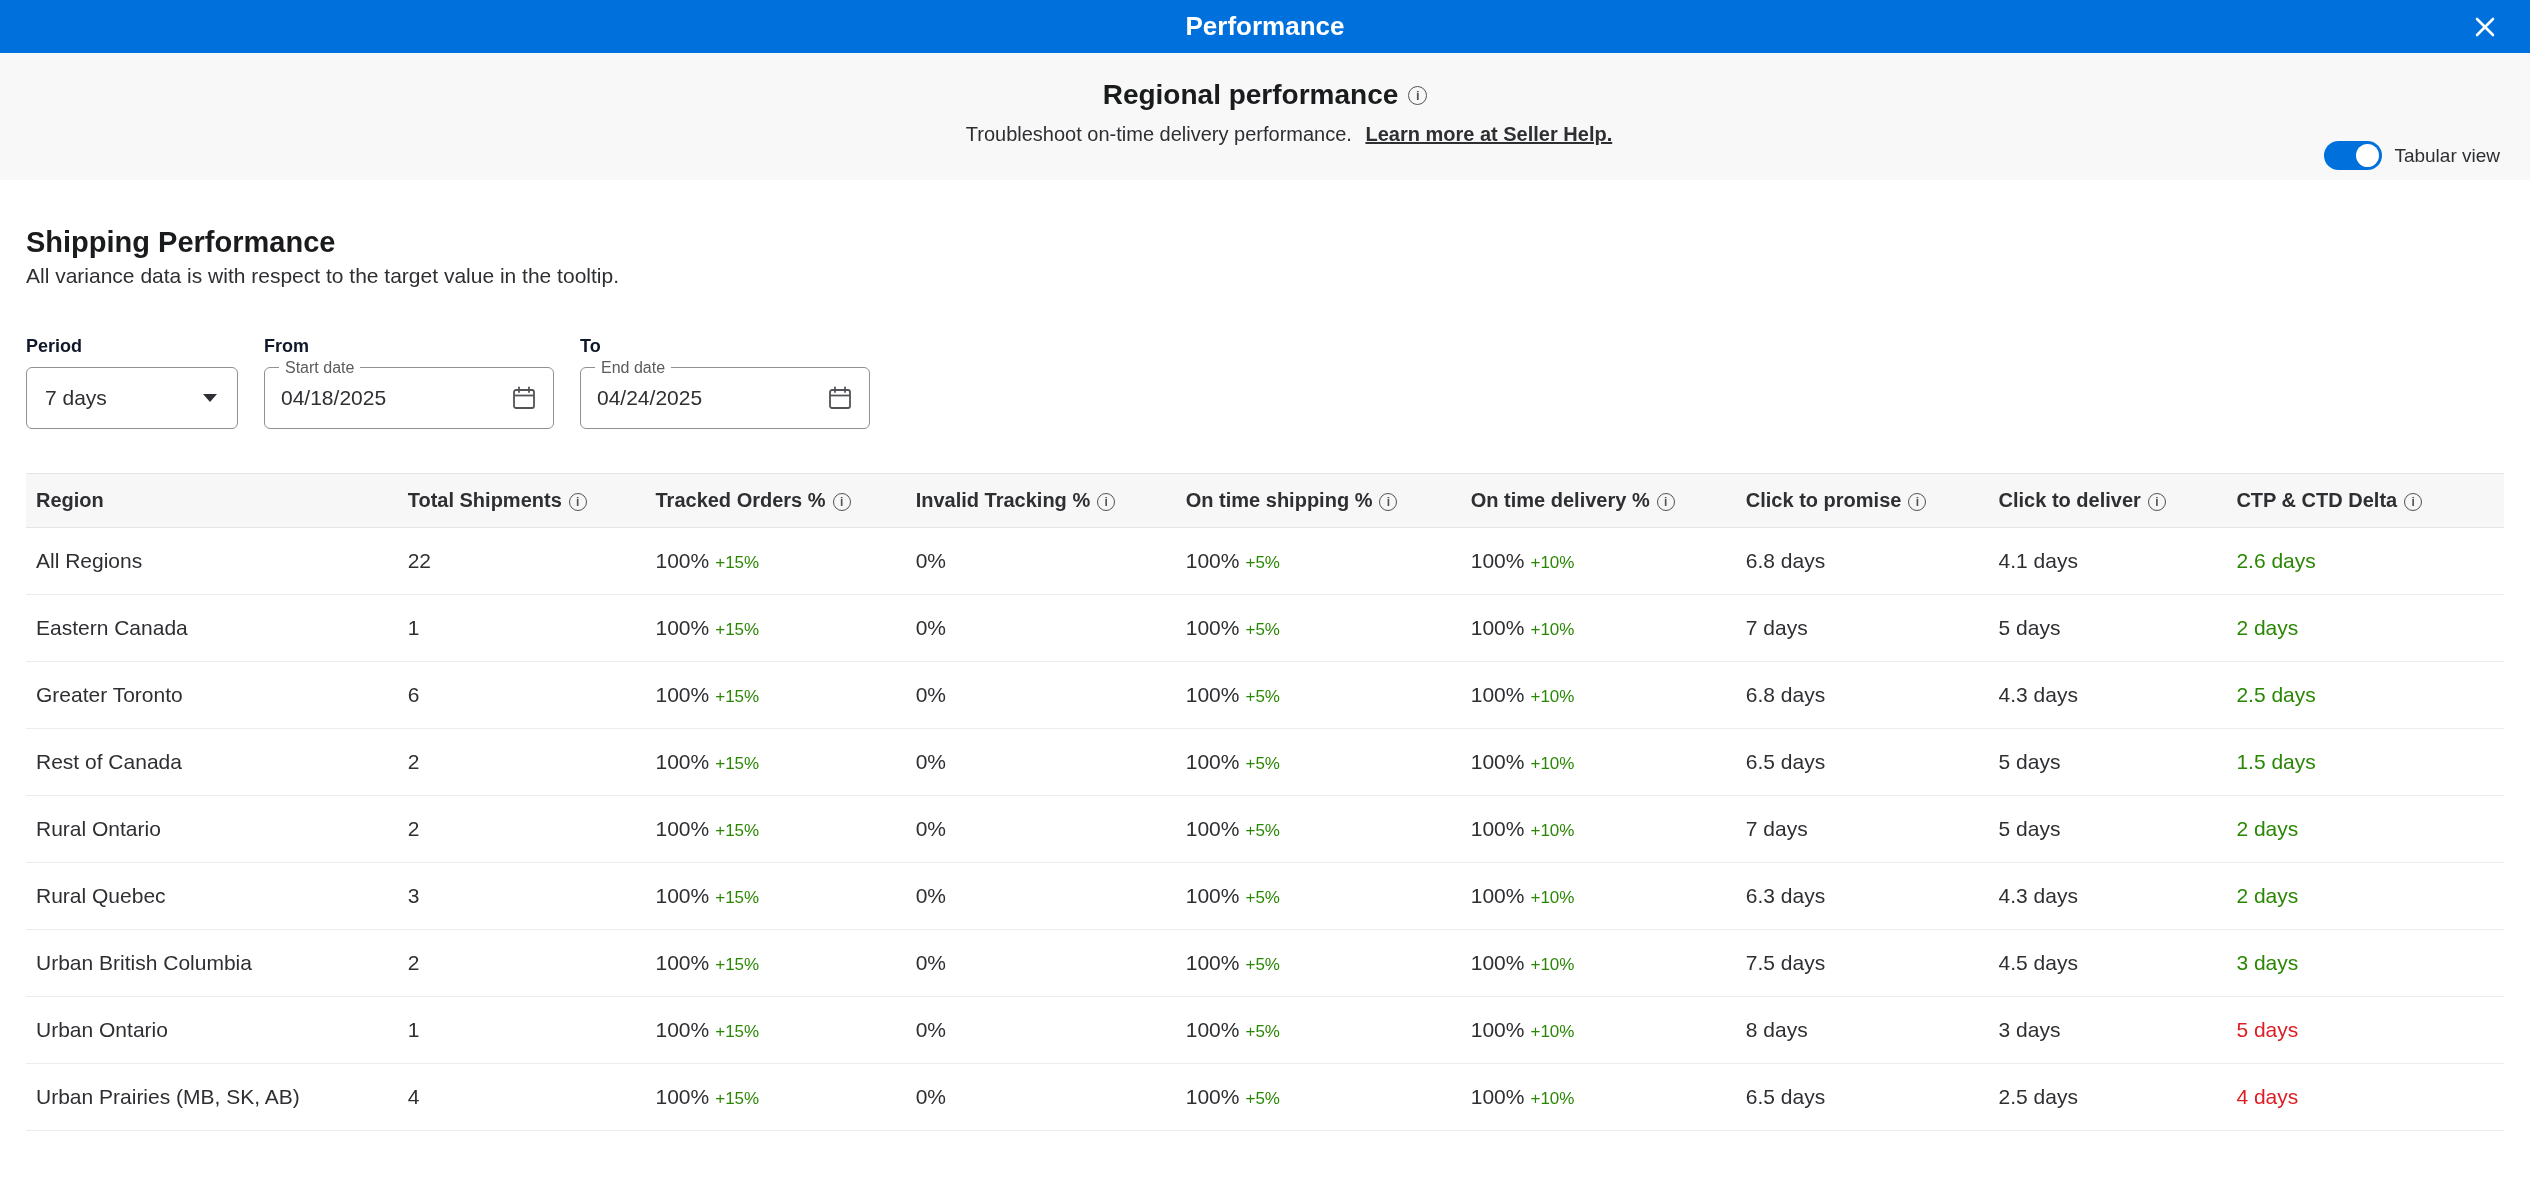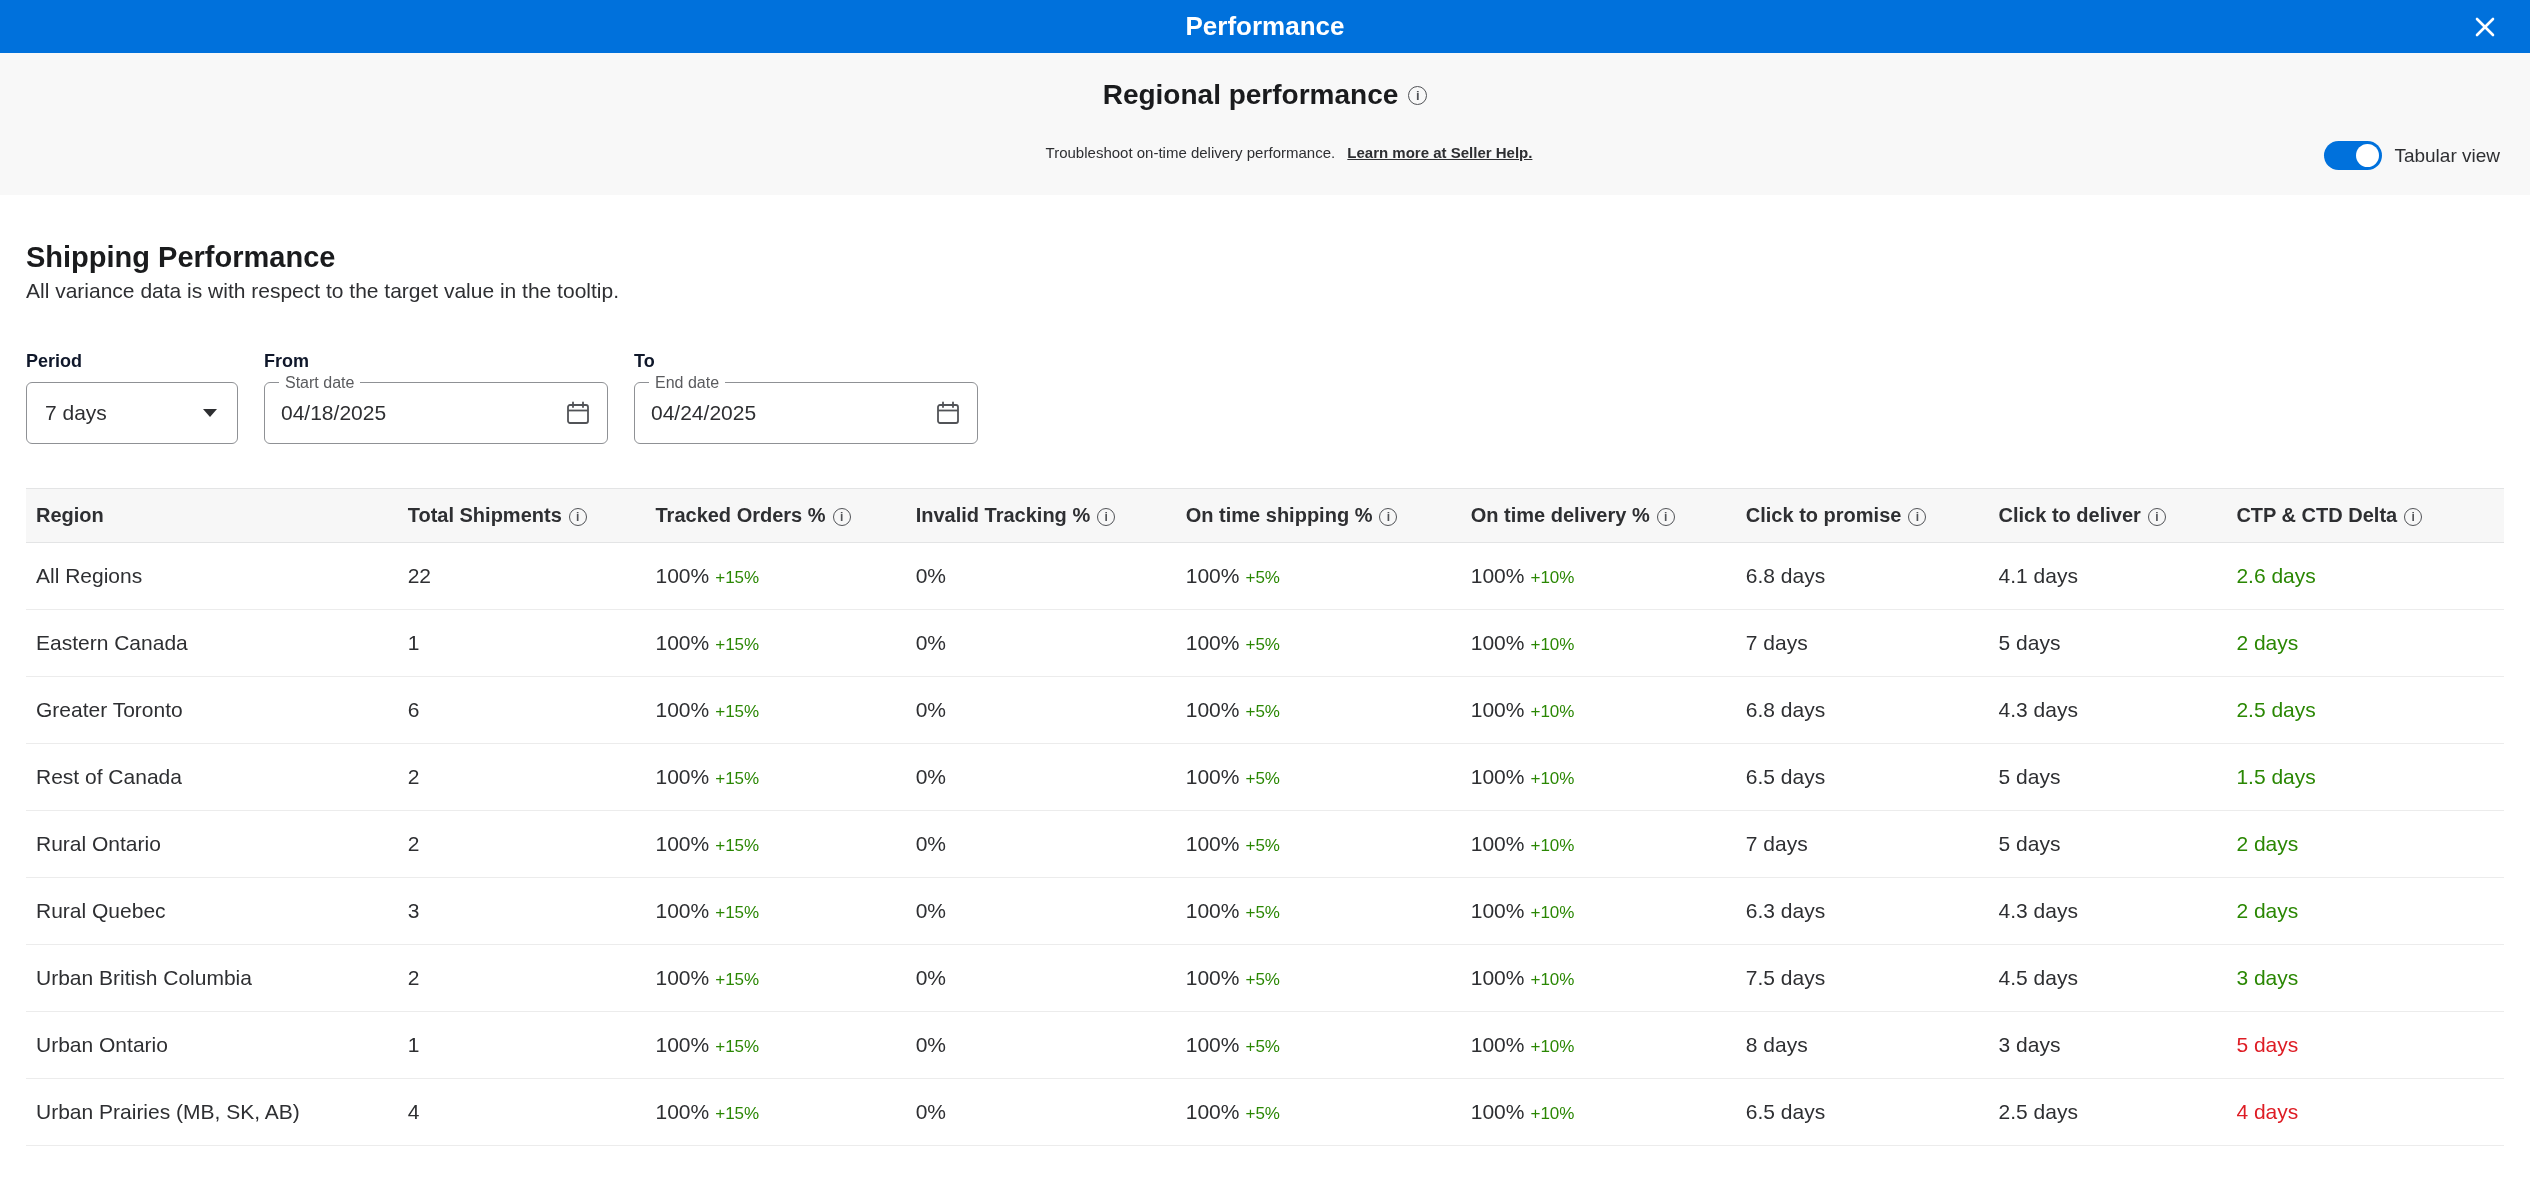--- a/index.html
+++ b/index.html
@@ -17,21 +17,21 @@
     background: none; border: none; cursor: pointer; width: 34px; height: 34px;
     display: flex; align-items: center; justify-content: center;
   }
 
   
   .subheader {
     background: #f8f8f8; position: relative;
     padding: 26px 0 34px 0; text-align: center;
   }
   .subheader h1 { font-size: 28px; font-weight: 700; color: #1a1b1d; display: inline-flex; align-items: center; gap: 10px; }
-  .subheader .sub-line { margin-top: 33px; font-size: 15px; color: #2e2f32; padding-left: 48px; }
+  .subheader .sub-line { margin-top: 12px; font-size: 20px; color: #2e2f32; padding-left: 48px; }
   .subheader .sub-line a { color: #2e2f32; text-decoration: underline; font-weight: 700; margin-left: 8px; cursor: pointer; }
 
   .toggle-wrap {
     position: absolute; right: 30px; top: 88px;
     display: flex; align-items: center; gap: 12px;
   }
   .toggle {
     width: 58px; height: 29px; border-radius: 15px; background: #0071dc;
     position: relative; cursor: pointer;
   }
@@ -56,21 +56,21 @@
 
   
   .filters { display: flex; gap: 26px; margin-top: 48px; }
   .filter-label { display: block; font-size: 18px; font-weight: 700; margin-bottom: 10px; color: #0f172a; }
   .select {
     width: 212px; height: 62px; border: 1px solid #8f9195; border-radius: 6px;
     display: flex; align-items: center; justify-content: space-between;
     padding: 0 18px; font-size: 21px; background: #fff; cursor: pointer;
   }
   .datefield {
-    width: 344px; height: 62px; border: 1px solid #8f9195; border-radius: 6px;
+    width: 290px; height: 62px; border: 1px solid #8f9195; border-radius: 6px;
     display: flex; align-items: center; padding: 0 16px; position: relative;
     background: #fff;
   }
   .datefield .float-label {
     position: absolute; top: -9px; left: 14px; background: #fff;
     padding: 0 6px; font-size: 16px; color: #5a5b5e;
   }
   .datefield input {
     border: none; outline: none; font-size: 21px; color: #2e2f32;
     flex: 1 1 auto; width: 100%; background: transparent;

